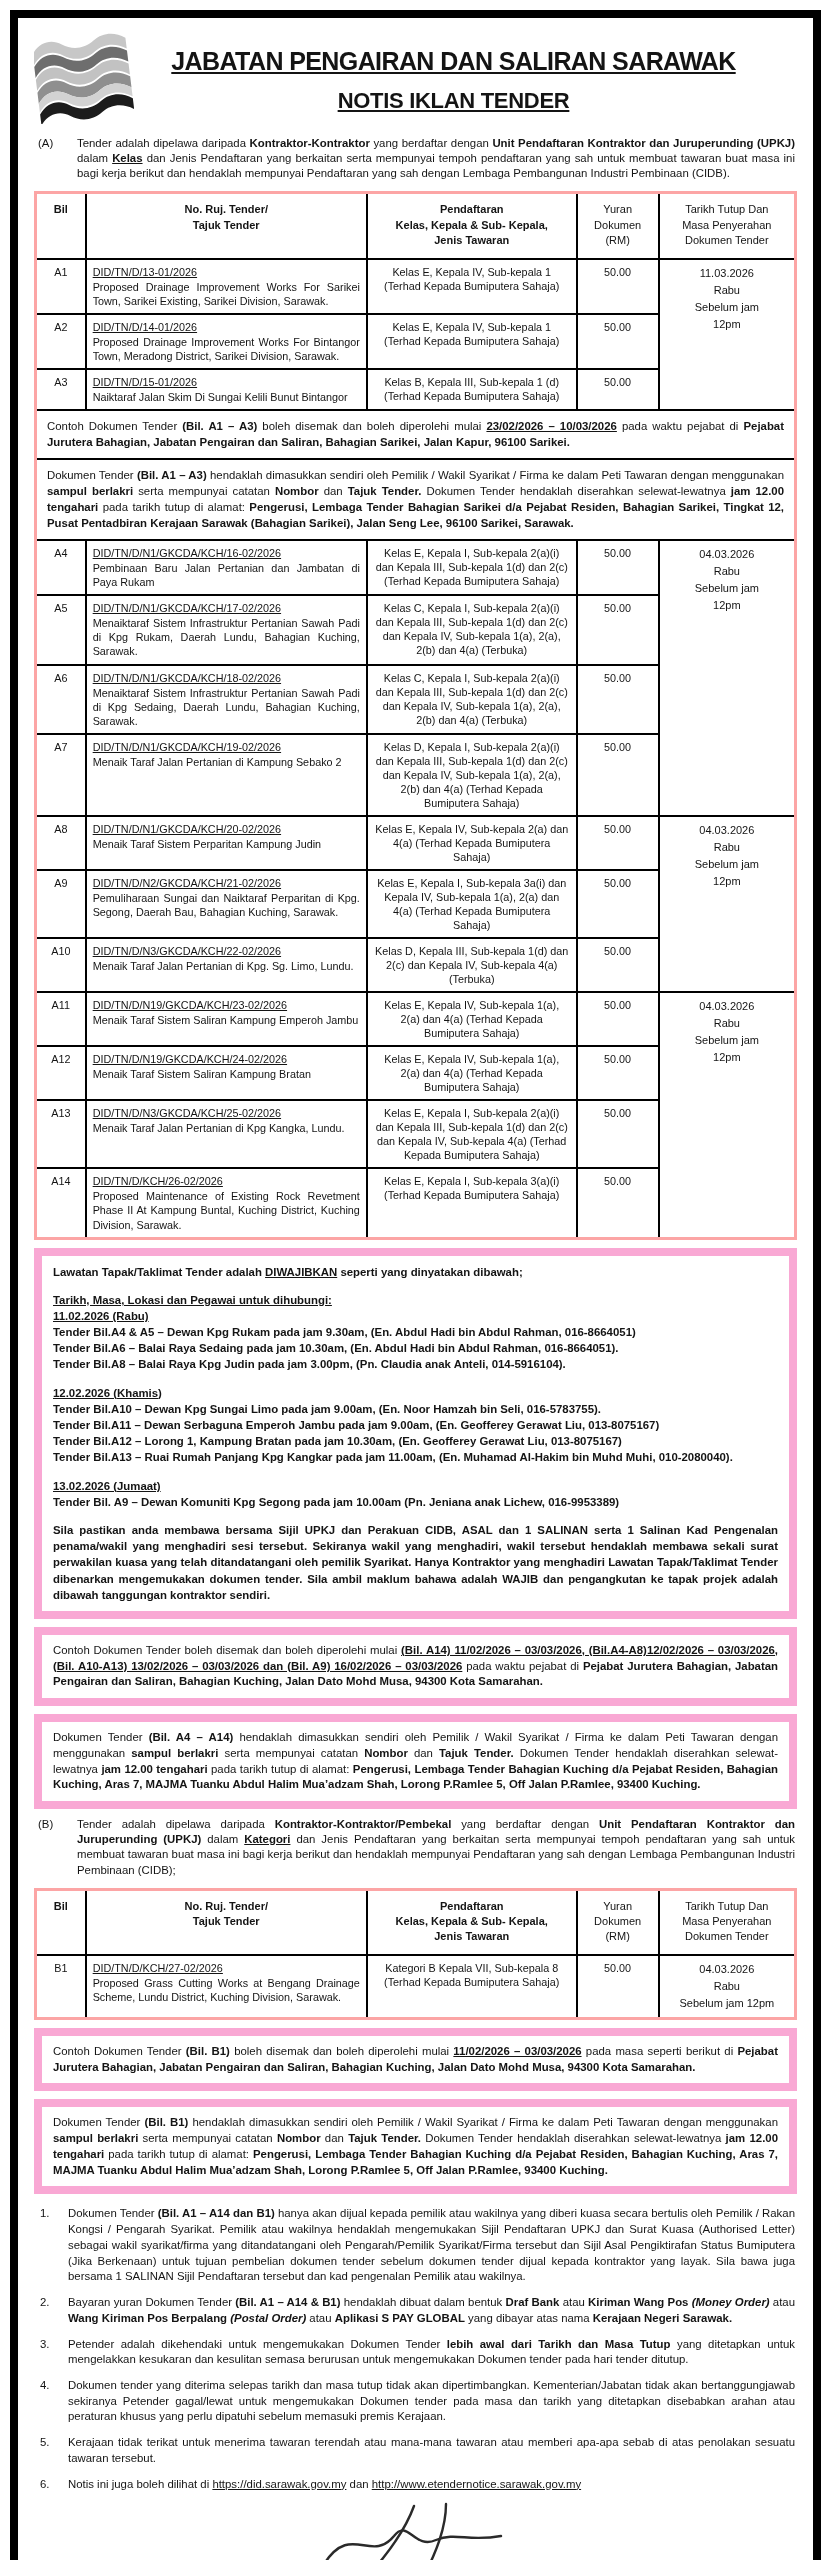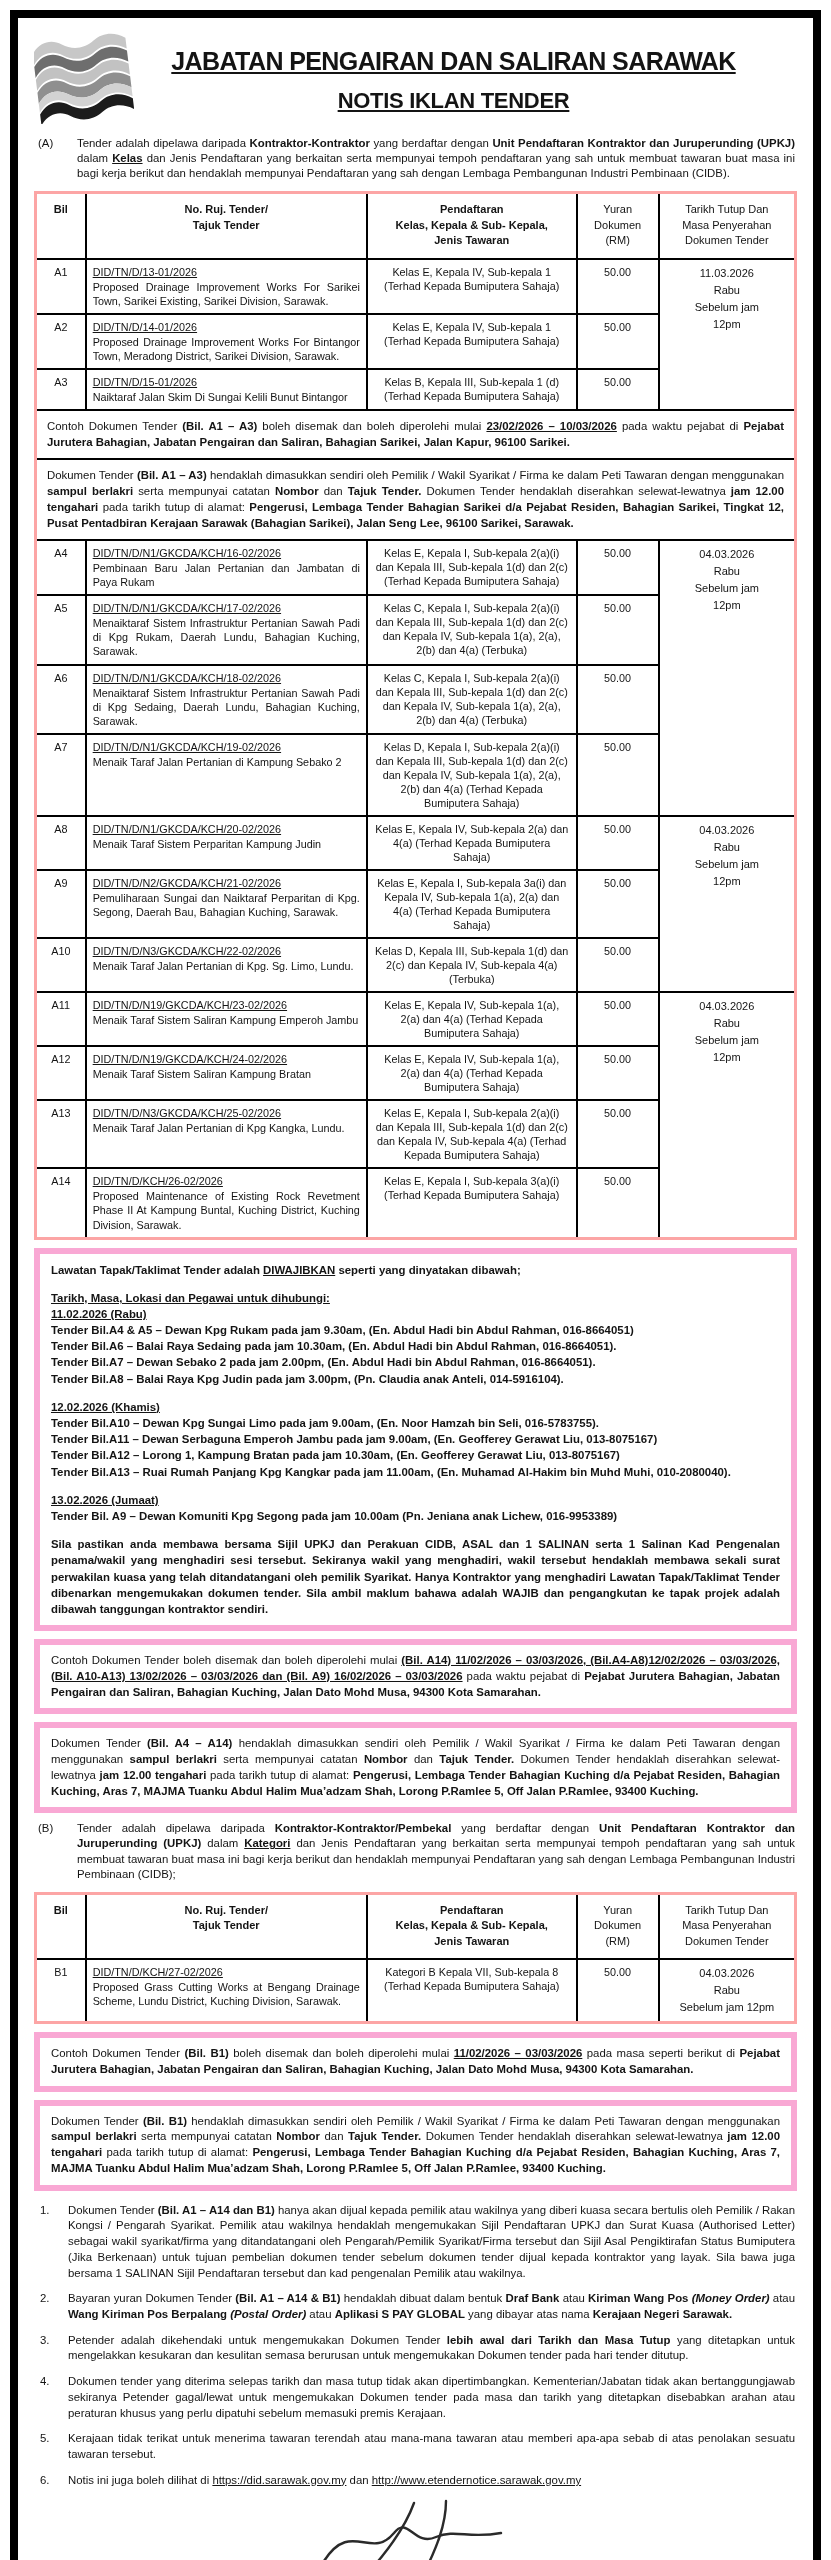--- a/index.html
+++ b/index.html
@@ -25,21 +25,21 @@
   .tbl th{text-align:center;font-size:11px;line-height:1.4;padding:8px 3px 9px;}
   .c-bil{width:6.6%;text-align:center;}
   .c-ref{width:37%;}
   .c-pend{width:27.6%;text-align:center;}
   .c-fee{width:10.8%;text-align:center;font-weight:normal;}
   .c-date{width:18%;text-align:center;font-weight:normal;vertical-align:middle;line-height:1.55;font-size:11px;}
   .ref{text-decoration:underline;margin-bottom:1px;}
   .job{text-align:justify;}
   .interr{font-size:11.4px;line-height:1.38;padding:8px 10px !important;text-align:justify;}
   
-  .box{border:6px solid #f9a8d4;margin-top:8px;padding:8px 11px;font-size:11.4px;line-height:1.38;text-align:justify;}
+  .box{border:8px solid #f9a8d4;margin-top:8px;padding:8px 11px;font-size:11.4px;line-height:1.38;text-align:justify;}
   .lawatan{font-weight:bold;text-align:left;line-height:1.42;}
   .lw-h{margin:0;text-decoration:underline;}
   .lw-it{margin:0;}
   .lw-gap{margin-top:12px;}
   .lw-note{margin:12px 0 0;text-align:justify;}
   
   .notes{margin:12px 2px 0 6px;}
   .note{display:flex;gap:13px;margin-bottom:10px;font-size:11.4px;line-height:1.38;}
   .n-num{flex:0 0 15px;}
   .n-body{flex:1;text-align:justify;}
@@ -268,21 +268,20 @@
     </tr>
   </tbody>
     </table>
 
   <div class="box lawatan">
     <p class="lw-it"><span>Lawatan Tapak/Taklimat Tender adalah </span><span class="u">DIWAJIBKAN</span><span> seperti yang dinyatakan dibawah;</span></p>
     <p class="lw-h lw-gap">Tarikh, Masa, Lokasi dan Pegawai untuk dihubungi:</p>
     <p class="lw-h">11.02.2026 (Rabu)</p>
     <p class="lw-it">Tender Bil.A4 &amp; A5 – Dewan Kpg Rukam pada jam 9.30am, (En. Abdul Hadi bin Abdul Rahman, 016-8664051)</p>
     <p class="lw-it">Tender Bil.A6 – Balai Raya Sedaing pada jam 10.30am, (En. Abdul Hadi bin Abdul Rahman, 016-8664051).</p>
-    <p class="lw-it">Tender Bil.A7 – Dewan Sebako 2 pada jam 2.00pm, (En. Abdul Hadi bin Abdul Rahman, 016-8664051).</p>
     <p class="lw-it">Tender Bil.A8 – Balai Raya Kpg Judin pada jam 3.00pm, (Pn. Claudia anak Anteli, 014-5916104).</p>
     <p class="lw-h lw-gap">12.02.2026 (Khamis)</p>
     <p class="lw-it">Tender Bil.A10 – Dewan Kpg Sungai Limo pada jam 9.00am, (En. Noor Hamzah bin Seli, 016-5783755).</p>
     <p class="lw-it">Tender Bil.A11 – Dewan Serbaguna Emperoh Jambu pada jam 9.00am,  (En. Geofferey Gerawat Liu, 013-8075167)</p>
     <p class="lw-it">Tender Bil.A12 – Lorong 1, Kampung Bratan pada jam 10.30am, (En. Geofferey Gerawat Liu, 013-8075167)</p>
     <p class="lw-it">Tender Bil.A13 – Ruai Rumah Panjang Kpg Kangkar pada jam 11.00am, (En. Muhamad Al-Hakim bin Muhd Muhi, 010-2080040).</p>
     <p class="lw-h lw-gap">13.02.2026 (Jumaat)</p>
     <p class="lw-it">Tender Bil. A9 – Dewan Komuniti Kpg Segong pada jam 10.00am (Pn. Jeniana anak Lichew, 016-9953389)</p>
     <p class="lw-note">Sila pastikan anda membawa bersama Sijil UPKJ dan Perakuan CIDB, ASAL dan 1 SALINAN serta 1 Salinan Kad Pengenalan penama/wakil yang menghadiri sesi tersebut. Sekiranya wakil yang menghadiri, wakil tersebut hendaklah membawa sekali surat perwakilan kuasa yang telah ditandatangani oleh pemilik Syarikat. Hanya Kontraktor yang menghadiri Lawatan Tapak/Taklimat Tender dibenarkan mengemukakan dokumen tender. Sila ambil maklum bahawa adalah WAJIB dan pengangkutan ke tapak projek adalah dibawah tanggungan kontraktor sendiri.</p>
   </div>

